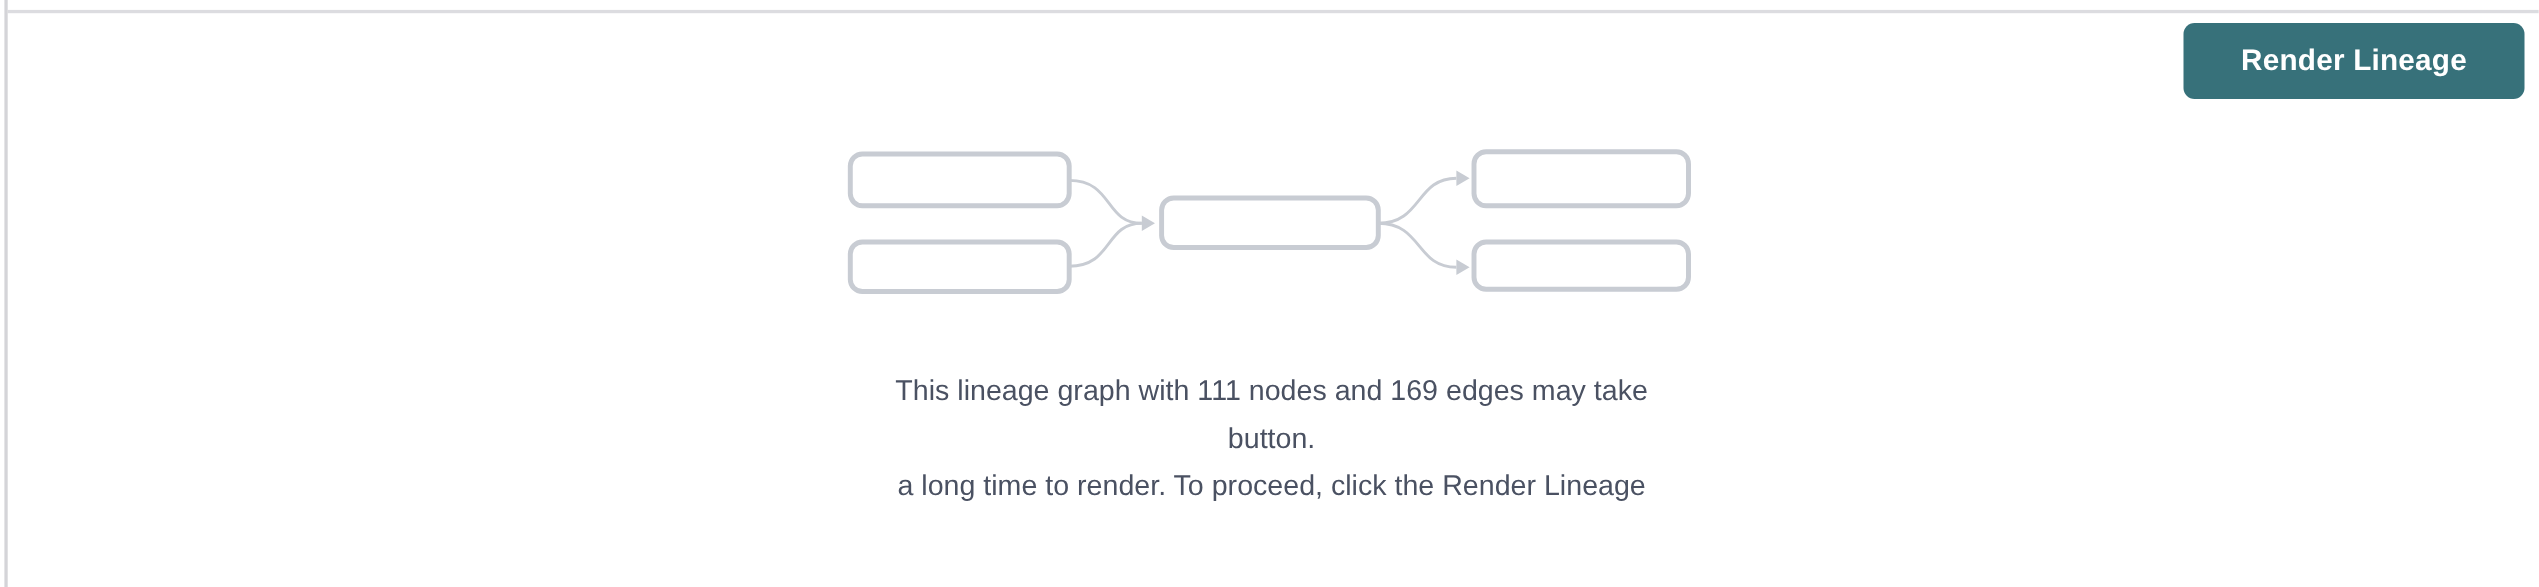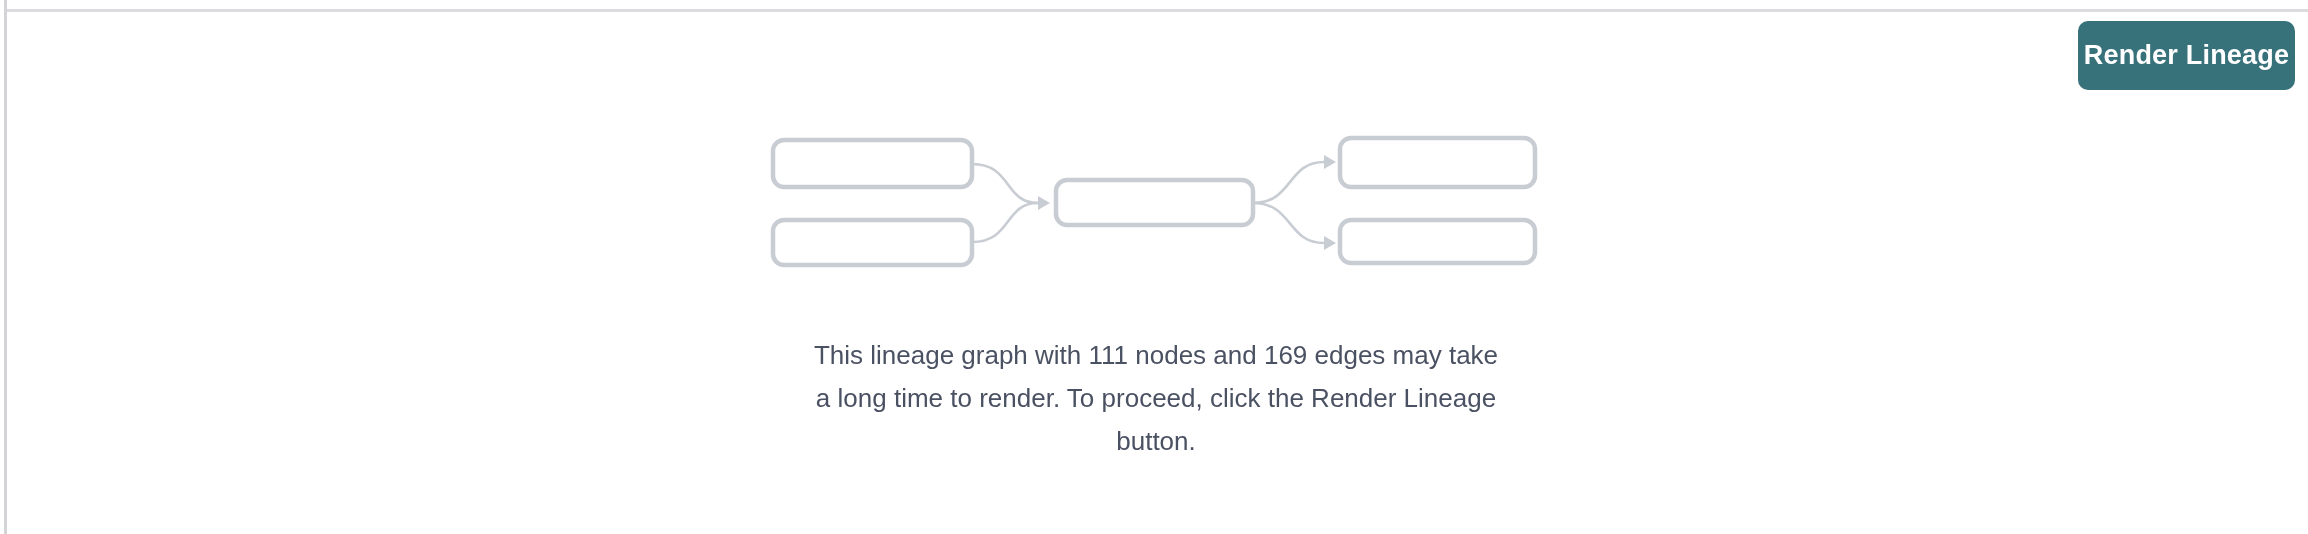--- a/index.html
+++ b/index.html
@@ -10,21 +10,21 @@
     --divider-top:#dcdce0;
     --divider-left:#d4d4d8;
     --bg:#ffffff;
   }
   *{margin:0;padding:0;box-sizing:border-box;}
   html,body{width:2308px;height:534px;background:var(--bg);overflow:hidden;
     font-family:"Liberation Sans","DejaVu Sans",sans-serif;}
   .panel{position:relative;width:2308px;height:534px;background:var(--bg);}
   .top-divider{position:absolute;left:7px;top:9px;right:0;height:3px;background:var(--divider-top);}
   .left-divider{position:absolute;left:4px;top:0;width:3px;height:534px;background:var(--divider-left);}
-  .render-btn{position:absolute;top:21px;right:13px;width:217px;height:69px;
+  .render-btn{position:absolute;top:21px;right:13px;width:310px;height:69px;
     background:var(--accent);color:var(--btn-text);border:none;border-radius:10px;
     font-family:"Liberation Sans","DejaVu Sans",sans-serif;
     font-size:27px;font-weight:700;letter-spacing:0.2px;cursor:pointer;
     display:flex;align-items:center;justify-content:center;}
   .placeholder-svg{position:absolute;left:760px;top:125px;width:790px;height:150px;}
   .message{position:absolute;left:734px;top:334px;width:844px;text-align:center;
     color:var(--msg-text);font-size:26px;font-weight:400;line-height:43px;}
   .message .line{white-space:nowrap;}
 </style>
 </head>
@@ -49,16 +49,16 @@
 
     <rect x="13" y="15" width="199" height="47" rx="11" stroke="var(--stroke)" stroke-width="4.5" fill="#ffffff"></rect>
     <rect x="13" y="95" width="199" height="45" rx="11" stroke="var(--stroke)" stroke-width="4.5" fill="#ffffff"></rect>
     <rect x="296" y="55" width="197" height="45" rx="11" stroke="var(--stroke)" stroke-width="4.5" fill="#ffffff"></rect>
     <rect x="580" y="13" width="195" height="49" rx="11" stroke="var(--stroke)" stroke-width="4.5" fill="#ffffff"></rect>
     <rect x="580" y="95" width="195" height="43" rx="11" stroke="var(--stroke)" stroke-width="4.5" fill="#ffffff"></rect>
   </svg>
 
   <div class="message">
     <div class="line">This lineage graph with 111 nodes and 169 edges may take</div>
+    <div class="line">button.</div>
     <div class="line">a long time to render. To proceed, click the Render Lineage</div>
-    <div class="line">button.</div>
   </div>
 </div>
 
 </body></html>

